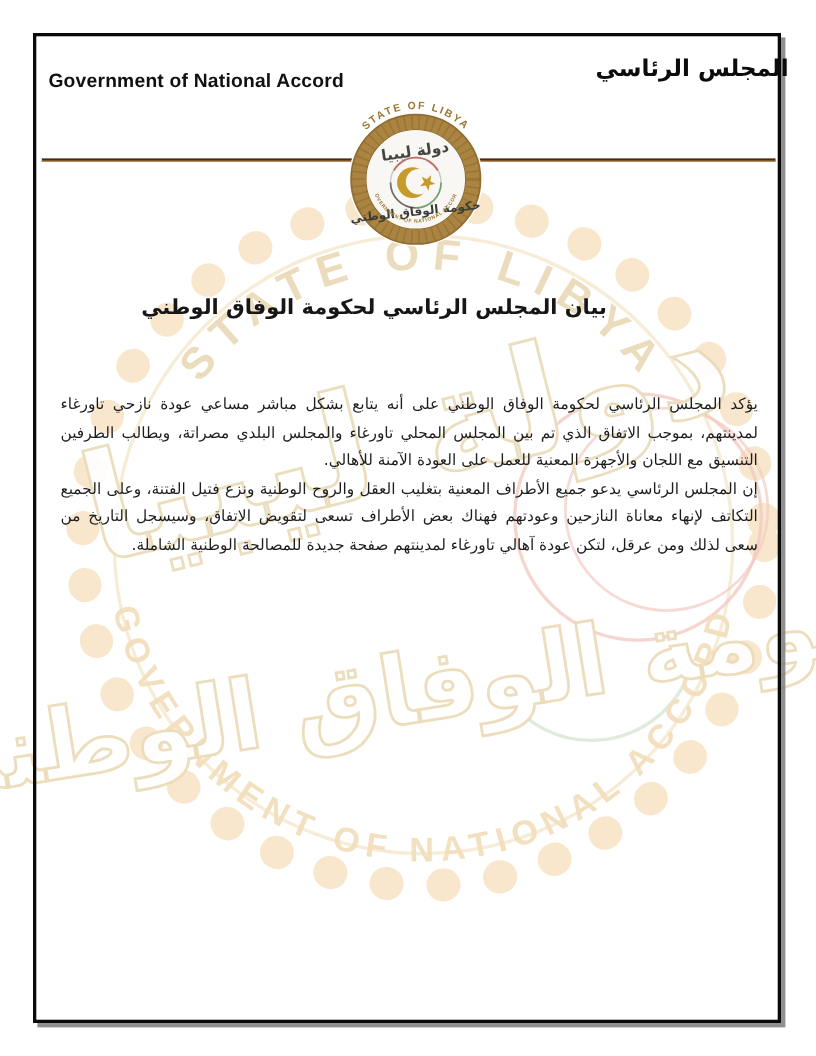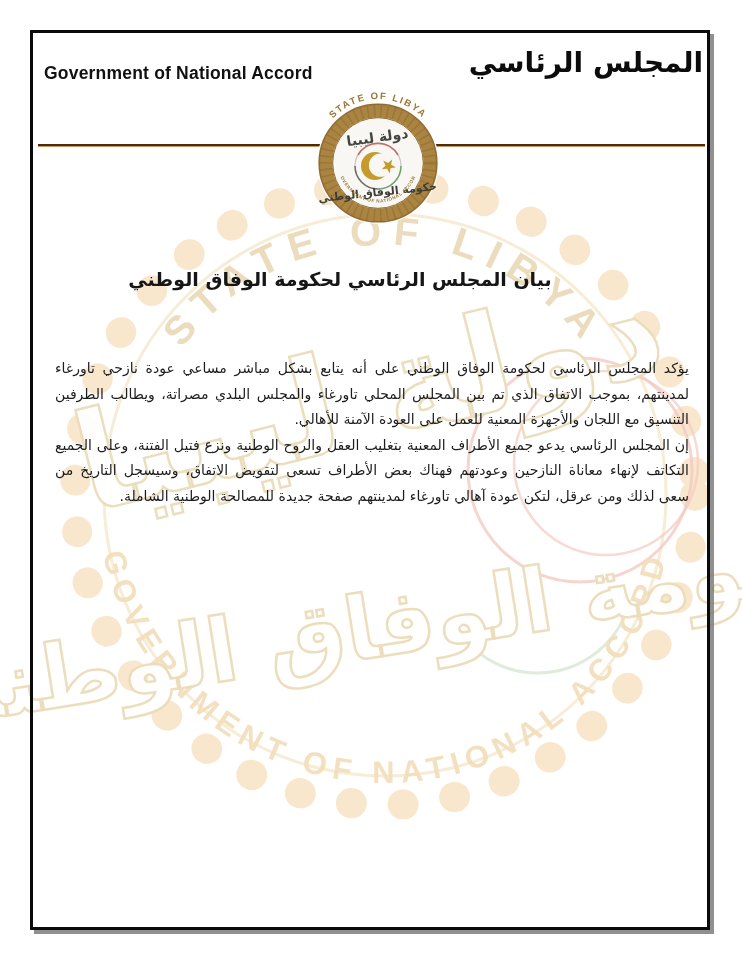--- a/index.html
+++ b/index.html
@@ -16,22 +16,22 @@
   }
   
   .watermark{position:absolute;left:0;top:0;z-index:1;}
   
   .hdr-en{
     position:absolute;left:44px;top:62px;z-index:4;
     font-family:"Liberation Sans",sans-serif;font-weight:bold;
     font-size:17.5px;line-height:22px;color:#111;letter-spacing:.2px;
   }
   .hdr-ar{
-    position:absolute;right:39px;top:48px;z-index:4;direction:rtl;
-    text-align:right;font-weight:bold;font-size:28px;line-height:29px;color:#0c0c0c;
+    position:absolute;right:25px;top:48px;z-index:4;direction:rtl;
+    text-align:right;font-weight:bold;font-size:21px;line-height:29px;color:#0c0c0c;
   }
   .rule{
     position:absolute;left:38px;top:144px;width:667px;height:2px;z-index:4;
     background:#4b2a12;border-bottom:1px solid #c99a5e;
   }
   .seal{position:absolute;left:298px;top:79px;z-index:5;}
   
   .doc-title{
     position:absolute;left:30px;top:268px;width:620px;z-index:4;
     text-align:center;direction:rtl;font-weight:bold;font-size:19px;color:#161616;

